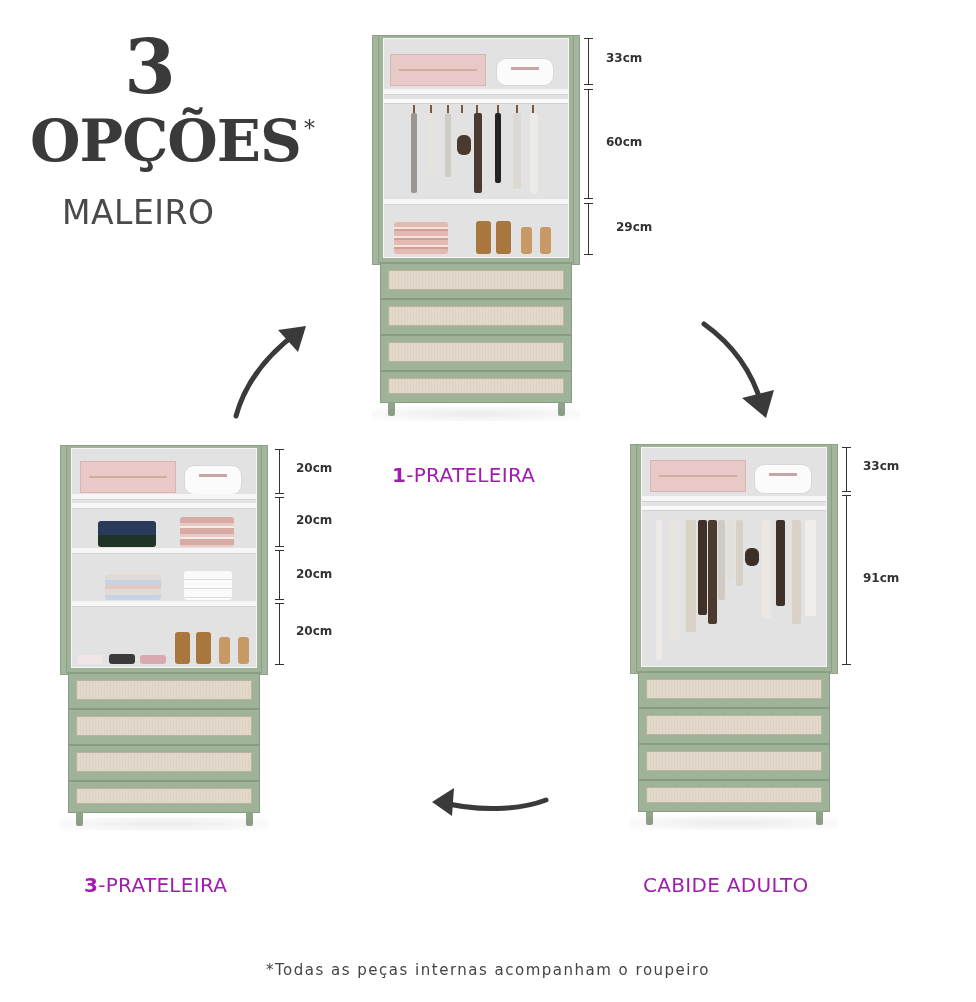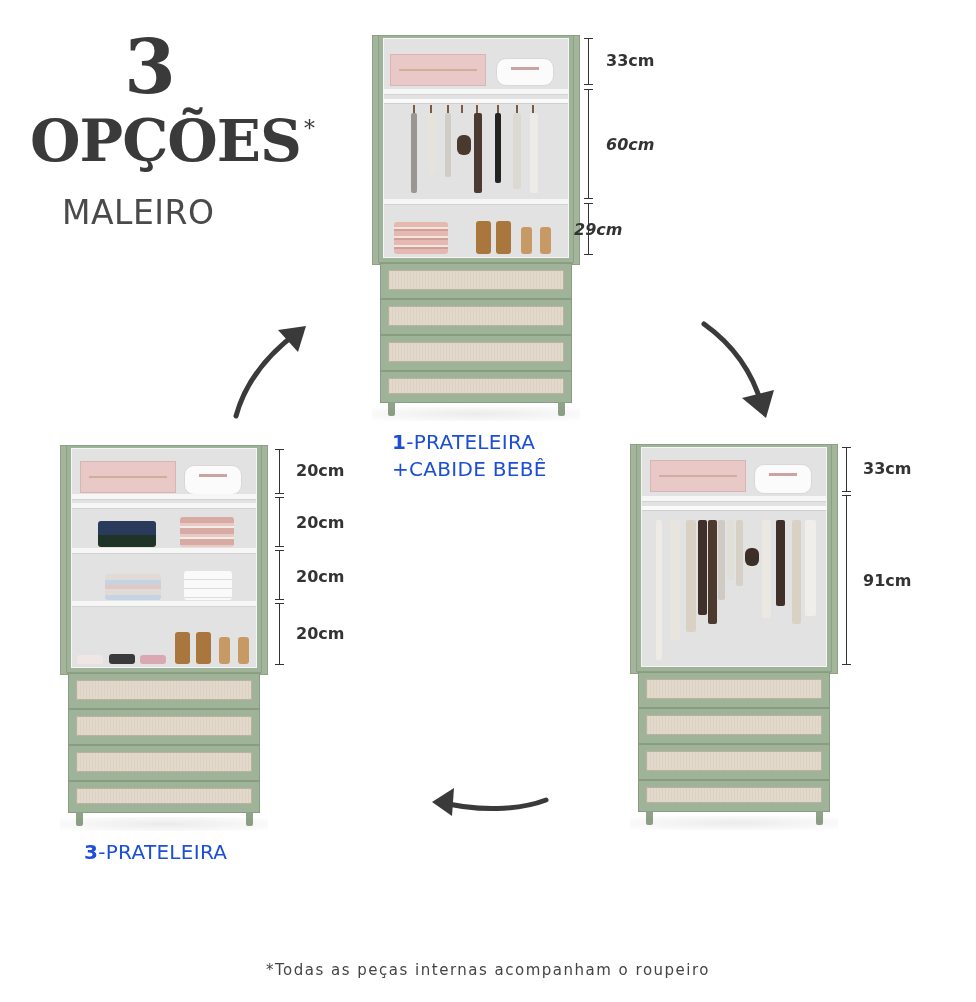--- a/index.html
+++ b/index.html
@@ -29,24 +29,24 @@
   .drawer { position:absolute; background:#9fb398; border:1px solid #889c82; box-sizing:border-box; }
   .drawer .panel { position:absolute; left:7px; right:7px; top:6px; bottom:8px; background:#e2d9cb; border:1px solid #b9b2a3; box-sizing:border-box;
      background-image:repeating-linear-gradient(90deg, rgba(0,0,0,0.03) 0 1px, transparent 1px 3px); }
   .leg { position:absolute; width:7px; height:14px; background:#8fa388; border-radius:0 0 2px 2px; }
   .shadow { position:absolute; height:14px; background:radial-gradient(ellipse at center, rgba(0,0,0,0.08), rgba(0,0,0,0)); }
 
   
   .dim { position:absolute; width:1px; background:#333; }
   .dim::before, .dim::after { content:""; position:absolute; left:-4px; width:9px; height:1px; background:#333; }
   .dim::before { top:0; } .dim::after { bottom:0; }
-  .dim-label { position:absolute; font-family:"DejaVu Sans", sans-serif; font-weight:bold; font-size:16px; color:#333; }
-
-  
-  .caption { position:absolute; font-family:"DejaVu Sans", sans-serif; font-size:20px; color:#1d4ed8; line-height:27px; letter-spacing:0.3px; }
+  .dim-label { position:absolute; font-family:"DejaVu Sans", sans-serif; font-weight:bold; font-size:12px; color:#333; }
+
+  
+  .caption { position:absolute; font-family:"DejaVu Sans", sans-serif; font-size:20px; color:#a21caf; line-height:27px; letter-spacing:0.3px;margin-top:33px; }
   .caption b { font-weight:bold; }
 
   .arrow { position:absolute; }
   .footnote { position:absolute; left:0; width:976px; top:961px; text-align:center; font-family:"DejaVu Sans", sans-serif; font-size:15px; letter-spacing:1.5px; color:#444; }
 </style>
 </head>
 <body>
 
 <div class="title-num">3</div>
 <div class="title-main"><span>OPÇÕES</span><span class="ast">*</span></div>
@@ -97,26 +97,25 @@
       <div class="panel"></div>
     </div>
   <div class="leg" style="left:16px; top:367px;"></div>
   <div class="leg" style="left:186px; top:367px;"></div>
   <div class="shadow" style="left:0; right:0; top:372px;"></div>
 </div>
 
 <div class="dim" style="left:588px; top:38px; height:47px;"></div>
 <div class="dim-label" style="left:606px; top:51px;">33cm</div>
 <div class="dim" style="left:588px; top:89px; height:110px;"></div>
-<div class="dim-label" style="left:606px; top:135px;font-style:italic;">60cm</div>
+<div class="dim-label" style="left:606px; top:135px;">60cm</div>
 <div class="dim" style="left:588px; top:203px; height:52px;"></div>
-<div class="dim-label" style="left:574px; top:220px;font-style:italic;">29cm</div>
+<div class="dim-label" style="left:616px; top:220px;">29cm</div>
 <div class="caption" style="left:392px; top:429px;">
   <div><b>1</b><span>-PRATELEIRA</span></div>
-  <div>+CABIDE BEBÊ</div>
 </div>
 
 <div class="wardrobe" style="left:630px; top:444px; width:208px; height:385px;">
   <div class="door" style="left:0; height:230px;"></div>
   <div class="door" style="right:0; height:230px;"></div>
   <div class="cab" style="left:6px; top:0; width:196px; height:228px;"></div>
   <div class="interior" style="left:11px; top:3px; width:186px; height:220px;">
     <div class="trunk" style="left:8px; top:12px; width:96px; height:32px;"></div>
     <div class="blanket" style="left:112px; top:16px; width:58px; height:30px;"></div>
     <div class="shelf" style="top:48px;"></div>
@@ -150,20 +149,21 @@
   <div class="leg" style="left:16px; top:367px;"></div>
   <div class="leg" style="left:186px; top:367px;"></div>
   <div class="shadow" style="left:0; right:0; top:372px;"></div>
 </div>
 
 <div class="dim" style="left:846px; top:447px; height:45px;"></div>
 <div class="dim-label" style="left:863px; top:459px;">33cm</div>
 <div class="dim" style="left:846px; top:495px; height:170px;"></div>
 <div class="dim-label" style="left:863px; top:571px;">91cm</div>
 <div class="caption" style="left:643px; top:839px;">
+  <div>CABIDE ADULTO</div>
 </div>
 
 <div class="wardrobe" style="left:60px; top:445px; width:208px; height:385px;">
   <div class="door" style="left:0; height:230px;"></div>
   <div class="door" style="right:0; height:230px;"></div>
   <div class="cab" style="left:6px; top:0; width:196px; height:228px;"></div>
   <div class="interior" style="left:11px; top:3px; width:186px; height:220px;">
     <div class="trunk" style="left:8px; top:12px; width:96px; height:32px;"></div>
     <div class="blanket" style="left:112px; top:16px; width:58px; height:30px;"></div>
     <div class="shelf" style="top:45px;"></div>

